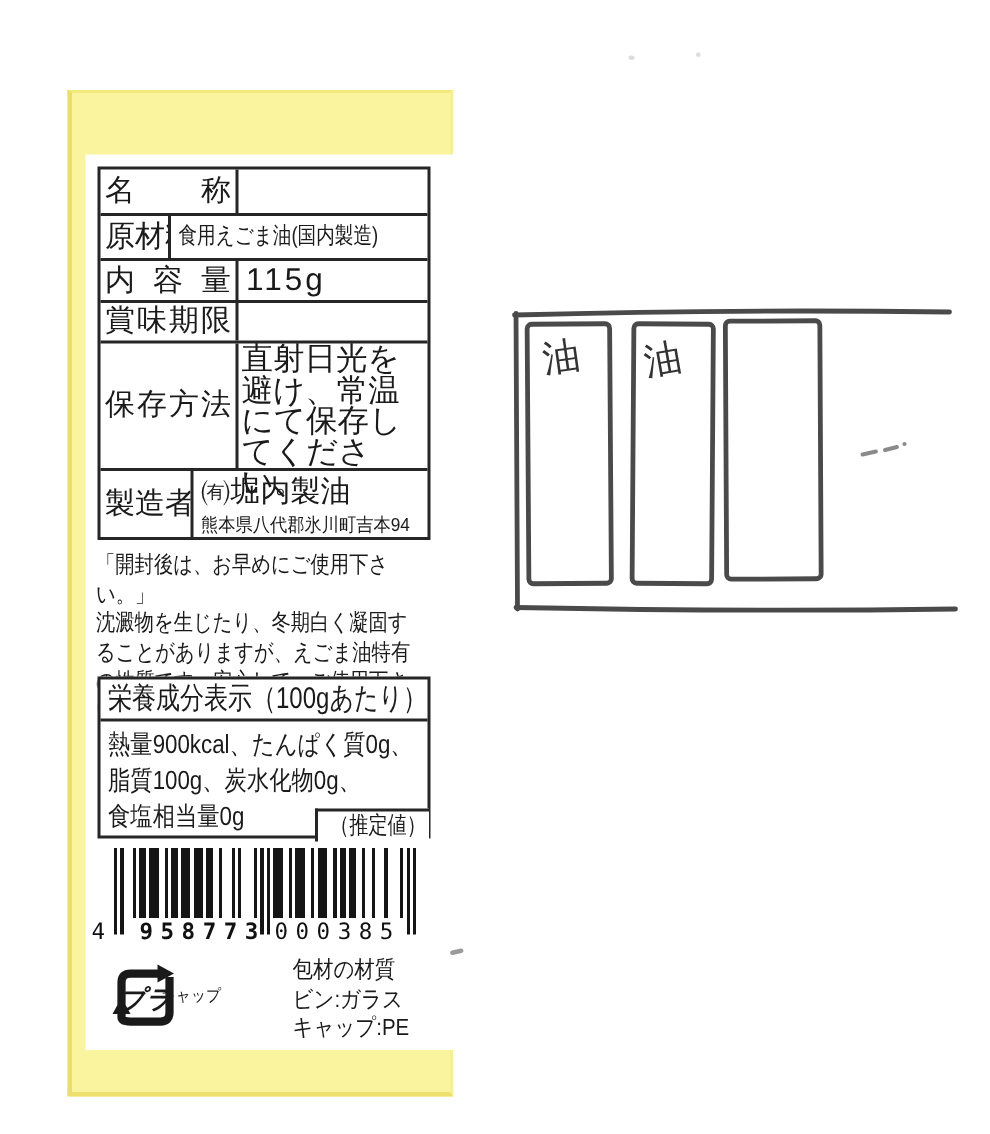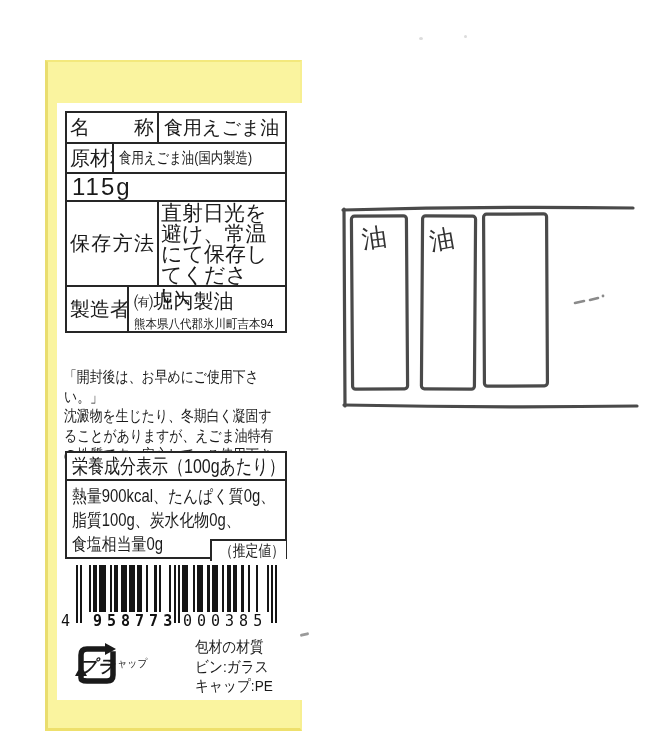--- a/index.html
+++ b/index.html
@@ -61,30 +61,34 @@
 
   <div class="speck" style="left:419px;top:37px;width:4px;height:3px;"></div>
   <div class="speck" style="left:464px;top:35px;width:3px;height:3px;"></div>
 
   <div class="yellow-label">
     <div class="white-label" style="left:9px;top:41px;">
 
       <div class="ptable">
         <div class="prow" style="height:29px">
           <div class="pcell-l" style="line-height:29px">名称</div>
-          <div class="pcell-v" style="font-size:19px;line-height:29px">食用えごま油</div>
         </div>
         <div class="prow" style="height:28px">
           <div class="pcell-l" style="line-height:28px">原材料名</div>
           <div class="pcell-v" style="line-height:28px">
             <span class="sq-mid" style="font-size:15.5px;transform:scaleX(0.8)">食用えごま油(国内製造)</span>
           </div>
         </div>
         <div class="prow" style="height:26px">
-          <div class="pcell-v" style="font-size:24px;line-height:26px;letter-spacing:2px">115g</div>
+          <div class="pcell-l" style="line-height:26px">内容量</div>
+          <div class="pcell-v" style="font-size:21px;line-height:26px;letter-spacing:2px">115g</div>
+        </div>
+        <div class="prow" style="height:25px">
+          <div class="pcell-l" style="line-height:25px">賞味期限</div>
+          <div class="pcell-v"></div>
         </div>
         <div class="prow" style="height:83px">
           <div class="pcell-l" style="line-height:83px">保存方法</div>
           <div class="pcell-v storage-val" style="padding-left:2px">直射日光を避け、常温にて保存してください。</div>
         </div>
         <div class="prow" style="height:44px">
           <div class="pcell-l" style="line-height:44px">製造者</div>
           <div class="pcell-v" style="padding-top:1px">
             <div class="maker-name">㈲堀内製油</div>
             <div><span class="sq-mid maker-addr" style="transform:scaleX(0.92)">熊本県八代郡氷川町吉本94</span></div>

